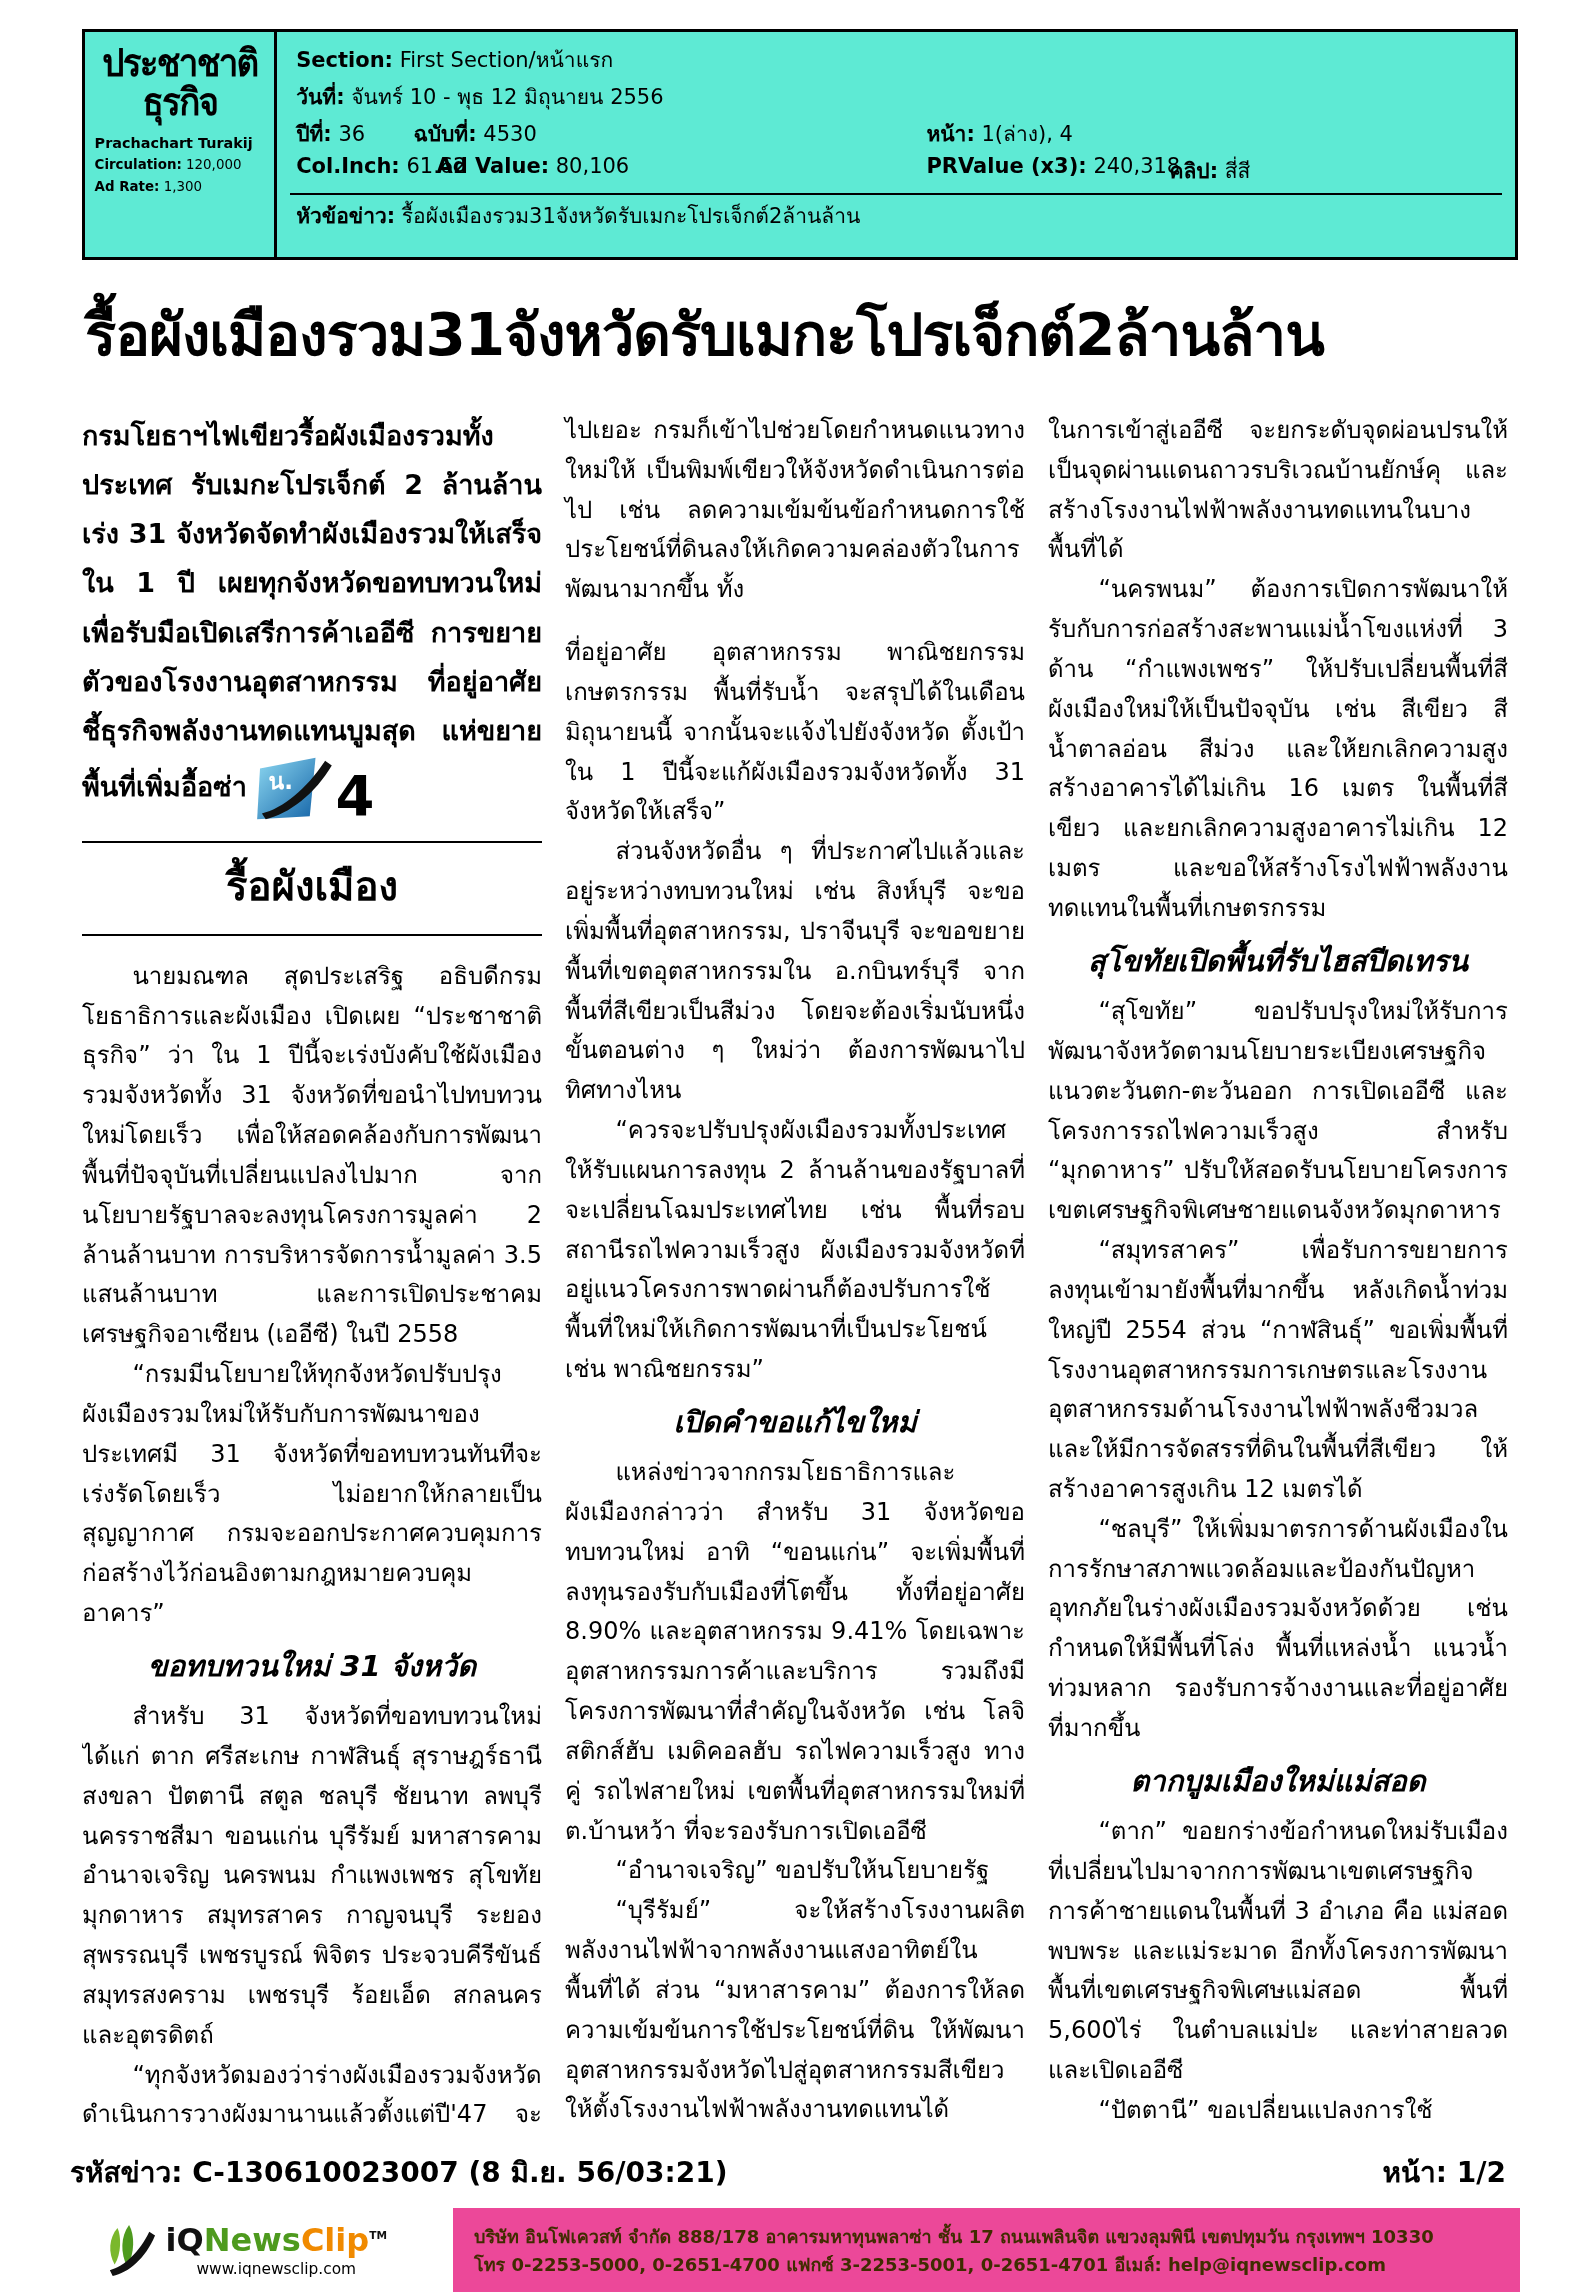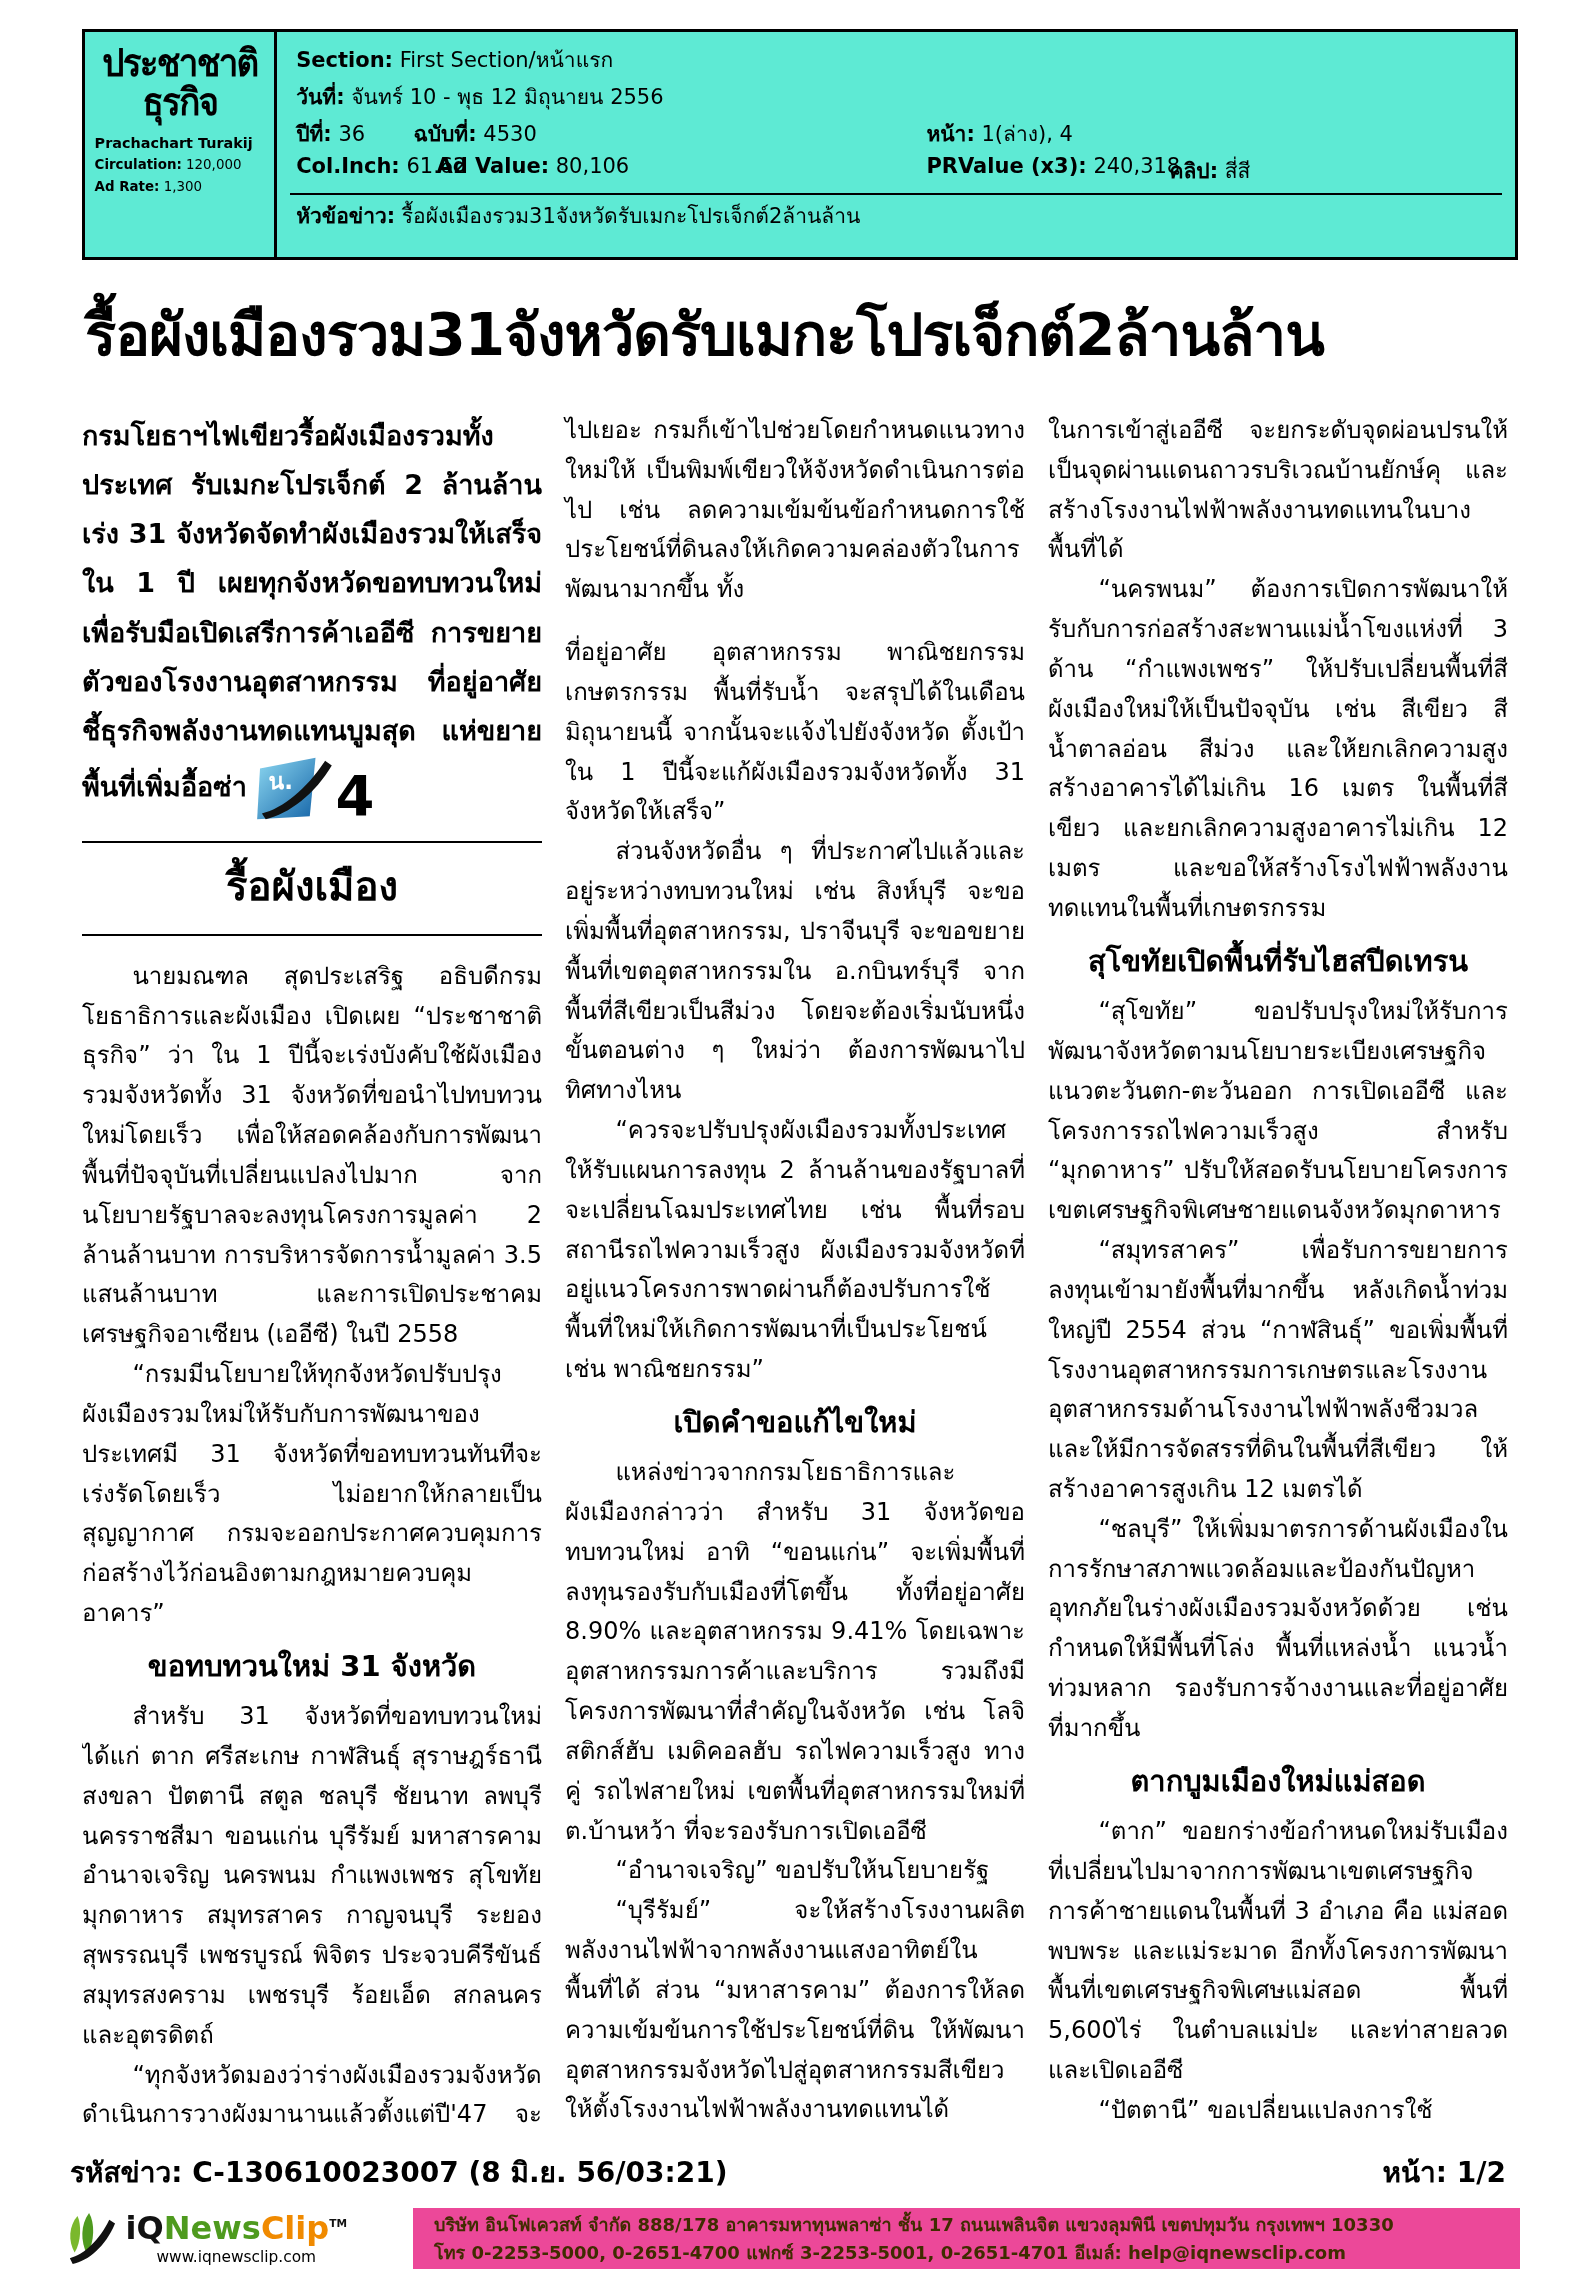--- a/index.html
+++ b/index.html
@@ -31,29 +31,29 @@
   
   .columns { position:absolute; left:82px; top:411px; width:1436px; height:1724px;
              display:flex; gap:23px; overflow:hidden; }
   .col { width:460px; flex:0 0 auto; }
   p.body { font-size:24px; line-height:1.66; text-align:justify; text-indent:2.1em; }
   p.noindent { text-indent:0; }
   .lead { font-weight:bold; font-size:27px; line-height:1.82; text-align:justify; }
   .gap-sm { margin-top:23px; }
   .section-box { border-top:2.9px solid #000; border-bottom:2.9px solid #000; text-align:center;
                  font-size:40px; font-weight:bold; padding:11.5px 0 15.4px; margin:19px 0 21px; }
-  .subhead { text-align:center; font-weight:bold; font-size:29px; margin:9.6px 0 7.7px; }
+  .subhead { text-align:center; font-weight:bold; font-size:29px; margin:9.6px 0 7.7px;font-style:italic; }
 
   .jump { display:inline-flex; align-items:flex-end; vertical-align:middle; margin-left:7.7px; }
   .jump-num { font-size:56px; font-weight:bold; line-height:.9; margin-left:1.9px; }
 
   
   .meta-row { position:absolute; left:70px; width:1436px; top:2150px; display:flex;
               justify-content:space-between; font-weight:bold; font-size:28px; }
-  .bottom { position:absolute; left:0; top:2208px; width:1597px; height:61px; display:flex; }
+  .bottom { position:absolute; left:0; top:2208px; width:1597px; height:85px; display:flex;padding-left:40px; }
   .logo-area { width:413px; display:flex; align-items:center; justify-content:center; gap:9.6px; }
   .iq-text { display:flex; flex-direction:column; align-items:center; line-height:1.05; }
   .iq-word { font-size:32px; font-weight:bold; white-space:nowrap; }
   .iq-tm { font-size:10.6px; vertical-align:super; }
   .iq-url { font-size:15.4px; margin-top:2.9px; }
   .orange-bar { flex:1; margin-right:77px; background:#ec4899; padding:13.4px 21px;
                 display:flex; flex-direction:column; justify-content:center; }
   .orange-bar div { font-size:18px; font-weight:bold; color:#402c00; line-height:1.55; white-space:nowrap; }
 </style>
 </head>

